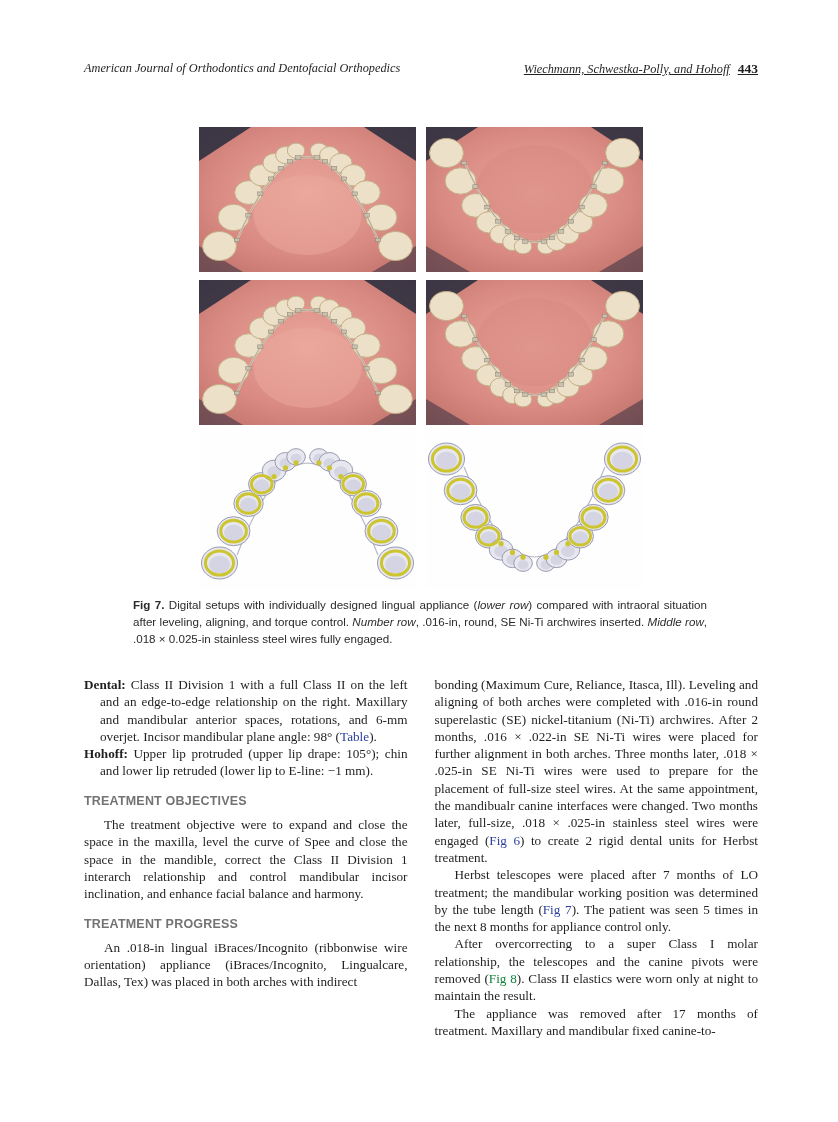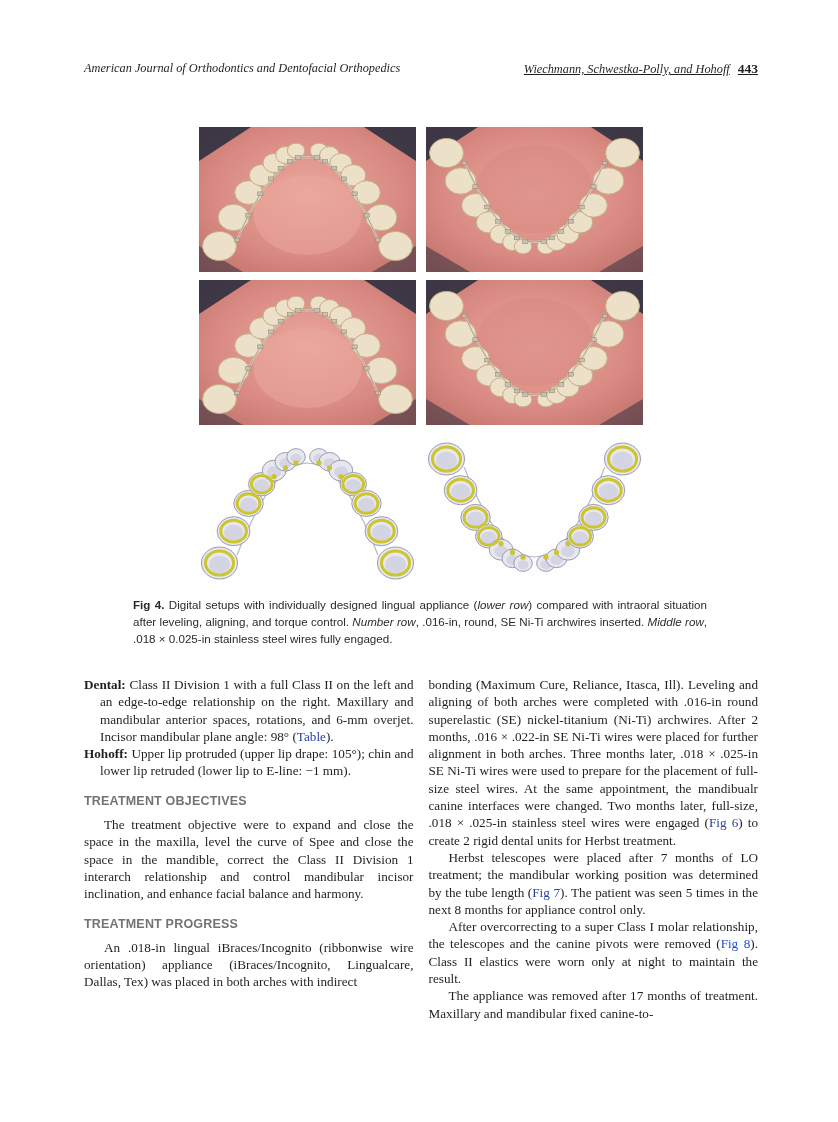--- a/index.html
+++ b/index.html
@@ -20,21 +20,21 @@
   .arch-panel[data-kind="render"]{height:156px;background:#ffffff;}
   .arch-panel svg{display:block;}
 
   
   .caption{position:absolute;left:133px;top:596px;width:574px;
            font-family:"Liberation Sans","DejaVu Sans",sans-serif;
            font-size:11.6px;line-height:17px;color:#2a2a2a;text-align:justify;}
   .caption b{font-weight:bold;}
 
   
-  .body-cols{position:absolute;left:84px;top:676px;width:674px;display:flex;gap:15px;}
+  .body-cols{position:absolute;left:84px;top:676px;width:674px;display:flex;gap:27px;}
   .col{width:330px;font-size:13.2px;line-height:17.3px;text-align:justify;}
   .col p{margin:0;}
   p.hang{padding-left:16px;text-indent:-16px;}
   p.ind{text-indent:20px;}
   p.noind{text-indent:0;}
   h3.sect{font-family:"Liberation Sans","DejaVu Sans",sans-serif;font-size:12.5px;
           font-weight:bold;letter-spacing:.2px;margin:13px 0 6px 0;color:#737373;}
   .xref{cursor:pointer;}
 </style>
 </head>
@@ -338,35 +338,35 @@
             <ellipse cx="154.26" cy="103.3376" rx="10.296" ry="8.76" fill="none" stroke="#cdc52f" stroke-width="3"></ellipse>
             <ellipse cx="167.46" cy="84.41659999999999" rx="11.466" ry="9.7725" fill="none" stroke="#cdc52f" stroke-width="3"></ellipse>
             <ellipse cx="182.42000000000002" cy="57.206400000000016" rx="12.792" ry="10.919999999999998" fill="none" stroke="#cdc52f" stroke-width="3"></ellipse>
             <ellipse cx="196.5" cy="26" rx="14.040000000000001" ry="12" fill="none" stroke="#cdc52f" stroke-width="3"></ellipse>
           </svg>
         </div>
     </div>
   </div>
 
   <div class="caption">
-    <b>Fig 4.</b><span>  Digital setups with individually designed lingual appliance (</span><i>lower row</i><span>) compared with intraoral situation after leveling, aligning, and torque control. </span><i>Number row</i><span>, .016-in, round, SE Ni-Ti archwires inserted. </span><i>Middle row</i><span>, .018 × 0.025-in stainless steel wires fully engaged.</span>
+    <b>Fig 7.</b><span>  Digital setups with individually designed lingual appliance (</span><i>lower row</i><span>) compared with intraoral situation after leveling, aligning, and torque control. </span><i>Number row</i><span>, .016-in, round, SE Ni-Ti archwires inserted. </span><i>Middle row</i><span>, .018 × 0.025-in stainless steel wires fully engaged.</span>
   </div>
 
   <div class="body-cols">
 
     <div class="col">
       <p class="hang"><b>Dental:</b><span> Class II Division 1 with a full Class II on the left and an edge-to-edge relationship on the right. Maxillary and mandibular anterior spaces, rotations, and 6-mm overjet. Incisor mandibular plane angle: 98° (</span><span class="xref" style="color: rgb(43, 63, 158);">Table</span><span>).</span></p>
       <p class="hang"><b>Hohoff:</b><span> Upper lip protruded (upper lip drape: 105°); chin and lower lip retruded (lower lip to E-line: −1 mm).</span></p>
       <h3 class="sect">TREATMENT OBJECTIVES</h3>
       <p class="ind">The treatment objective were to expand and close the space in the maxilla, level the curve of Spee and close the space in the mandible, correct the Class II Division 1 interarch relationship and control mandibular incisor inclination, and enhance facial balance and harmony.</p>
       <h3 class="sect">TREATMENT PROGRESS</h3>
       <p class="ind">An .018-in lingual iBraces/Incognito (ribbonwise wire orientation) appliance (iBraces/Incognito, Lingualcare, Dallas, Tex) was placed in both arches with indirect</p>
     </div>
 
     <div class="col">
       <p class="noind"><span>bonding (Maximum Cure, Reliance, Itasca, Ill). Leveling and aligning of both arches were completed with .016-in round superelastic (SE) nickel-titanium (Ni-Ti) archwires. After 2 months, .016 × .022-in SE Ni-Ti wires were placed for further alignment in both arches. Three months later, .018 × .025-in SE Ni-Ti wires were used to prepare for the placement of full-size steel wires. At the same appointment, the mandibualr canine interfaces were changed. Two months later, full-size, .018 × .025-in stainless steel wires were engaged (</span><span class="xref" style="color: rgb(43, 63, 158);">Fig 6</span><span>) to create 2 rigid dental units for Herbst treatment.</span></p>
       <p class="ind"><span>Herbst telescopes were placed after 7 months of LO treatment; the mandibular working position was determined by the tube length (</span><span class="xref" style="color: rgb(43, 63, 158);">Fig 7</span><span>). The patient was seen 5 times in the next 8 months for appliance control only.</span></p>
-      <p class="ind"><span>After overcorrecting to a super Class I molar relationship, the telescopes and the canine pivots were removed (</span><span class="xref" style="color: #1d4ed8; margin-top: 36px;">Fig 8</span><span>). Class II elastics were worn only at night to maintain the result.</span></p>
+      <p class="ind"><span>After overcorrecting to a super Class I molar relationship, the telescopes and the canine pivots were removed (</span><span class="xref" style="color: #15803d; margin-top: 36px;">Fig 8</span><span>). Class II elastics were worn only at night to maintain the result.</span></p>
       <p class="ind">The appliance was removed after 17 months of treatment. Maxillary and mandibular fixed canine-to-</p>
     </div>
 
   </div>
 </div>
 
 </body></html>

